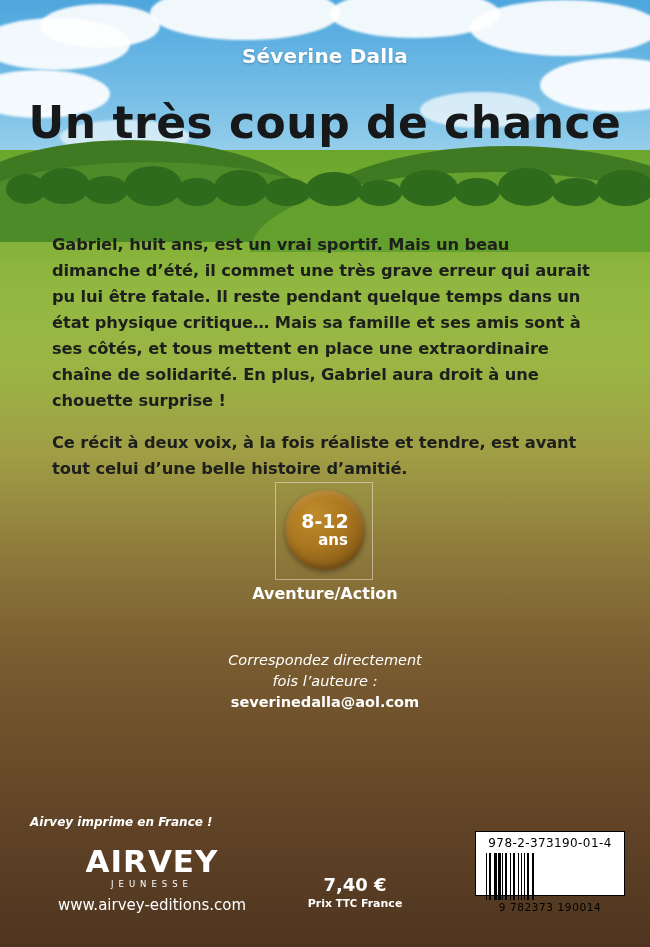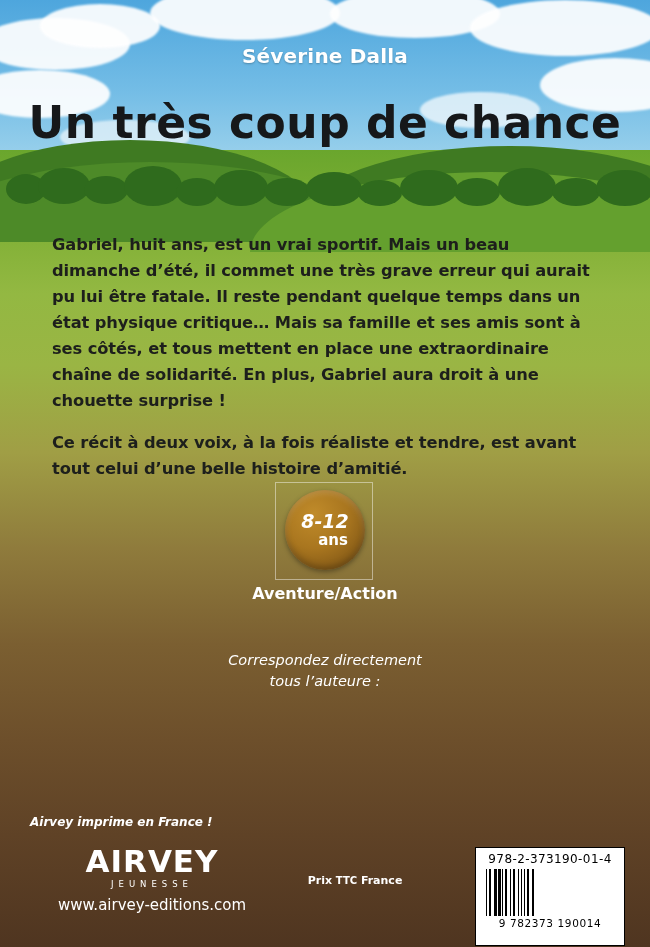--- a/index.html
+++ b/index.html
@@ -140,21 +140,20 @@
     display: flex;
     flex-direction: column;
     align-items: center;
     justify-content: center;
     color: #ffffff;
     font-weight: bold;
   }
   .badge-age {
     font-size: 19px;
     line-height: 21px;
-    font-style: italic;
   }
   .badge-unit {
     font-size: 15px;
     line-height: 17px;
     margin-left: 16px;
   }
   .genre {
     position: absolute;
     top: 584px;
     width: 650px;
@@ -240,26 +239,25 @@
   .price-note .ttc {
     font-size: 10px;
   }
 
   
   .barcode-box {
     position: absolute;
     left: 475px;
     top: 831px;
     width: 150px;
-    height: 99px;
+    height: 65px;
     background: #ffffff;
     border: 1px solid #000000;
     box-sizing: border-box;
     padding: 4px 6px 3px 6px;
-    margin-top: 16px;
   }
   .barcode-isbn {
     text-align: center;
     color: #000000;
     font-size: 12px;
     letter-spacing: 0.4px;
     line-height: 14px;
   }
   .barcode-bars {
     margin: 3px auto 0 auto;
@@ -339,33 +337,35 @@
       <div class="badge-circle">
         <div class="badge-age">8-12</div>
         <div class="badge-unit">ans</div>
       </div>
     </div>
 
     <div class="genre">Aventure/Action</div>
 
     <div class="contact">
       <div>Correspondez directement</div>
-      <div>tous l’auteure :</div>
+      <div>fois l’auteure :</div>
+      <div class="mail">severinedalla@aol.com</div>
     </div>
 
     <div class="footer-tag">Airvey imprime en France !</div>
 
     <div class="logo">
       <div class="logo-main">AIRVEY</div>
       <div class="logo-sub">JEUNESSE</div>
     </div>
 
     <div class="site">www.airvey-editions.com</div>
 
     <div class="price">
+      <div class="price-amount">7,40 €</div>
       <div class="price-note"><span>Prix </span><span class="ttc">TTC</span><span> France</span></div>
     </div>
 
     <div class="barcode-box">
       <div class="barcode-isbn">978-2-373190-01-4</div>
       <div class="barcode-bars" id="barcode-bars">
           <div class="bar" style="width: 1px;"></div>
           <div class="bar" style="width: 2px; background: transparent;"></div>
           <div class="bar" style="width: 2px;"></div>
           <div class="bar" style="width: 3px; background: transparent;"></div>

